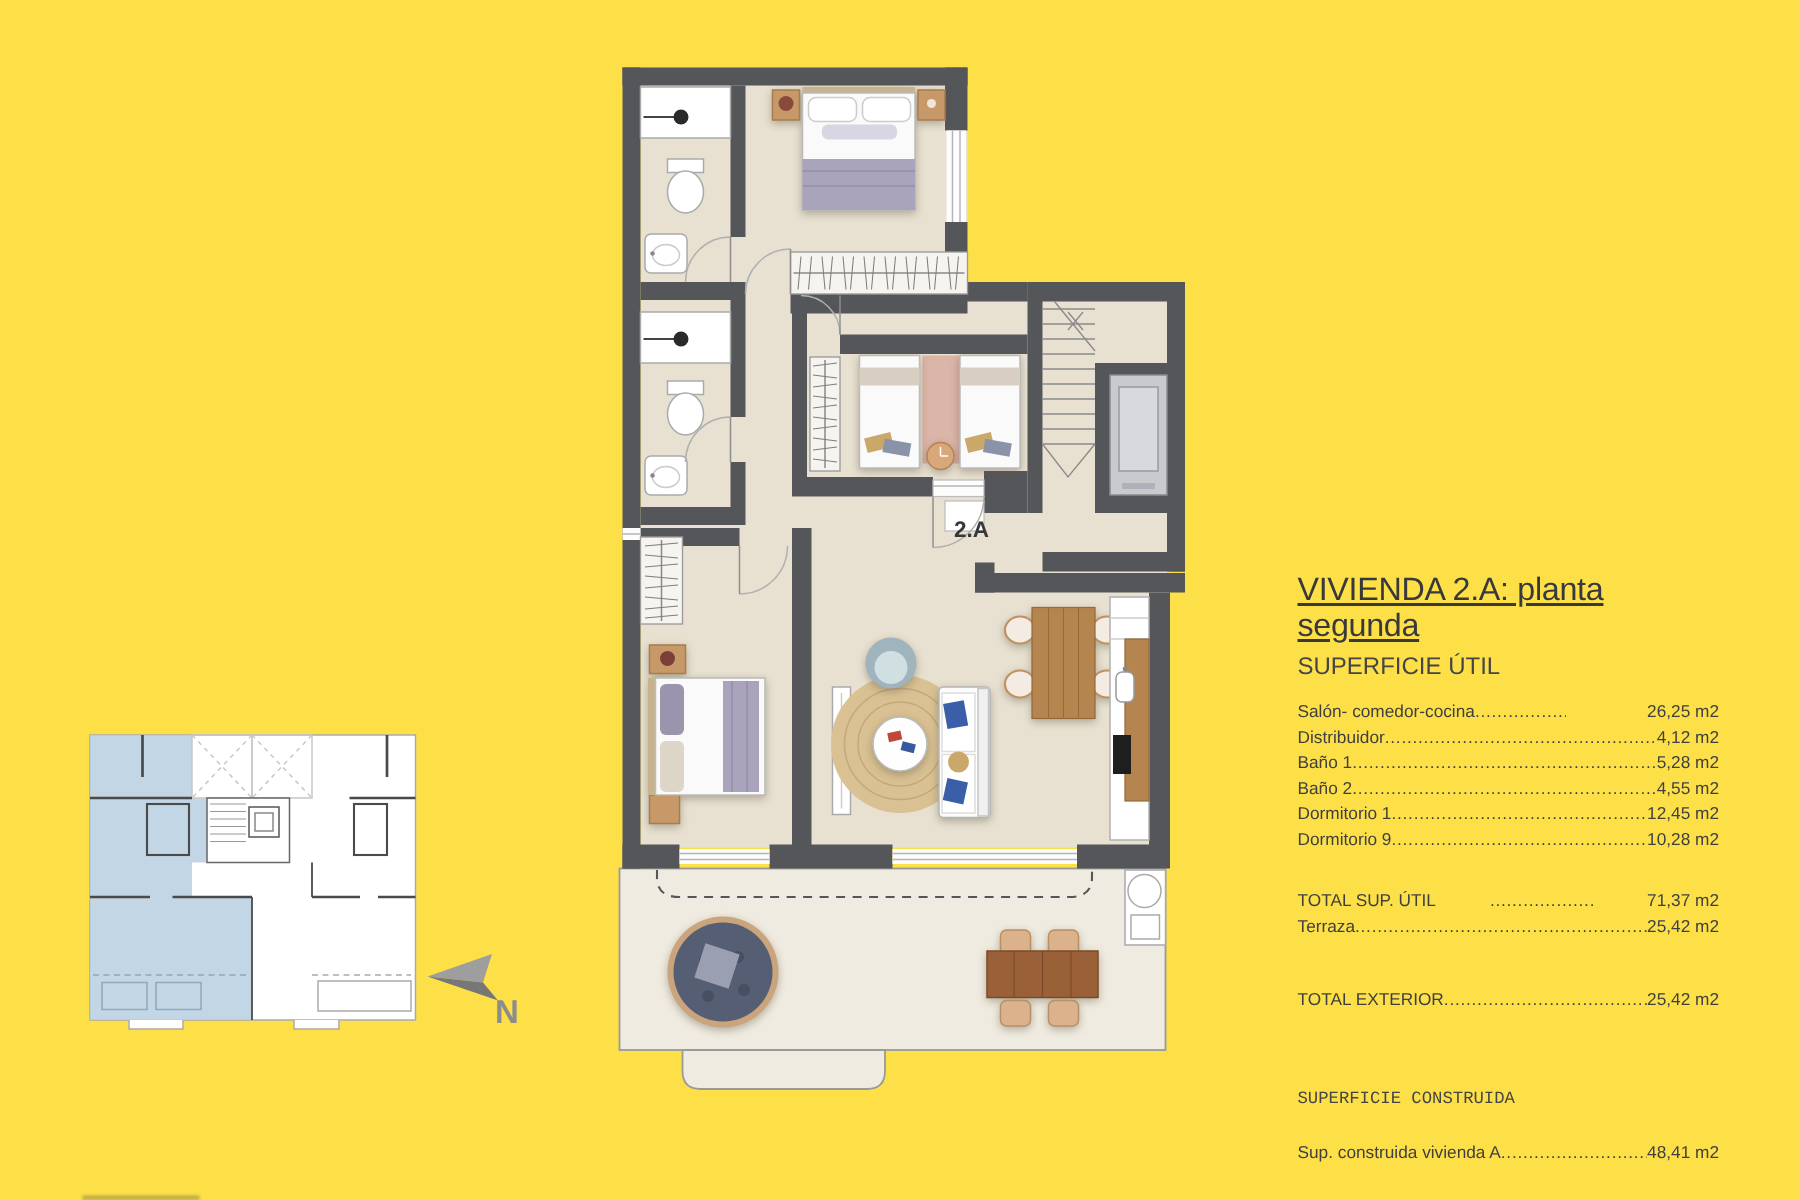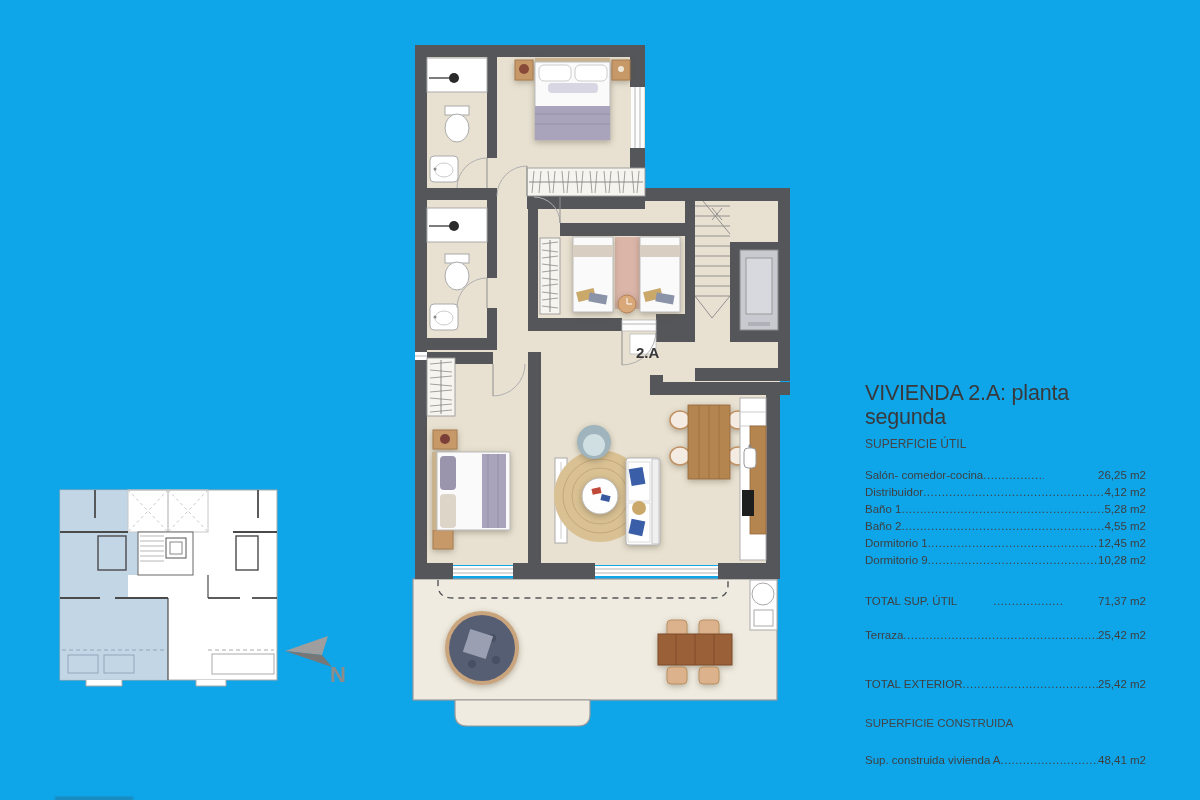--- a/index.html
+++ b/index.html
@@ -1,41 +1,41 @@
 <!DOCTYPE html>
 <html><head>
 <meta charset="utf-8">
 <style>
   html,body{margin:0;padding:0;background:#fff;}
-  #page{position:relative;width:1200px;height:800px;background:#0ea5e9;overflow:hidden;
+  #page{position:relative;width:1200px;height:800px;background:#fde047;overflow:hidden;
         font-family:"Liberation Sans",sans-serif;color:#3f3f40;}
   svg{display:block;}
   
   .wall{fill:#55565a;}
   .floor{fill:#e8e1d1;}
   .terr{fill:#f0ebe0;stroke:#9a9a9a;stroke-width:1.2;}
   .wh{fill:#ffffff;stroke:#aaaaaa;stroke-width:1;}
   .wood{fill:#b5854f;stroke:#96683a;stroke-width:0.8;}
   .arc{stroke:#b0b0b0;stroke-width:1;fill:none;}
   .tread{stroke:#8a8a8a;stroke-width:0.9;fill:none;}
   .fsh{filter:drop-shadow(0 2px 3px rgba(90,80,60,.40));}
   .hatch{stroke:#7d7d7d;stroke-width:0.7;}
   
   .info{position:absolute;left:865px;top:381px;width:281px;font-size:11.5px;line-height:17px;color:#3f3f40;}
-  .title{font-size:21.5px;line-height:24px;font-weight:400;color:#39393b;letter-spacing:-0.2px;margin:0 0 7px 0;}
-  .sub{font-size:12px;margin:0 0 14px 0;color:#454547;}
-  .sub2{margin:22px 0 0 0;font-size:11.5px;color:#454547;}
+  .title{font-size:21.5px;line-height:24px;font-weight:400;color:#39393b;letter-spacing:-0.2px;margin:0 0 7px 0;text-decoration:underline;}
+  .sub{font-size:16px;margin:0 0 14px 0;color:#454547;}
+  .sub2{margin:48px 0 0 0;font-size:11.5px;color:#454547;font-family:Liberation Mono, monospace;}
   .r{display:flex;align-items:baseline;height:17px;}
   .r .lbl{white-space:nowrap;}
   .r .dots{flex:1 1 auto;overflow:hidden;white-space:nowrap;color:#3f3f40;}
   .r .dots::after{content:"..................................................................................................";letter-spacing:0.5px;}
   .r .val{white-space:nowrap;}
   .r.short .dots{margin-right:54px;}
   .mt-total{margin-top:24px;gap:36px;}
-  .mt-terr{margin-top:17px;}
+  .mt-terr{margin-top:0;}
   .mt-ext{margin-top:32px;}
   .mt-built{margin-top:20px;text-align:right;}
   #edge-artifact{position:absolute;left:55px;top:797px;width:78px;height:3px;
                  background:rgba(60,60,60,.32);filter:blur(1px);}
 </style>
 </head>
 <body>
 
 <div id="page">
 

